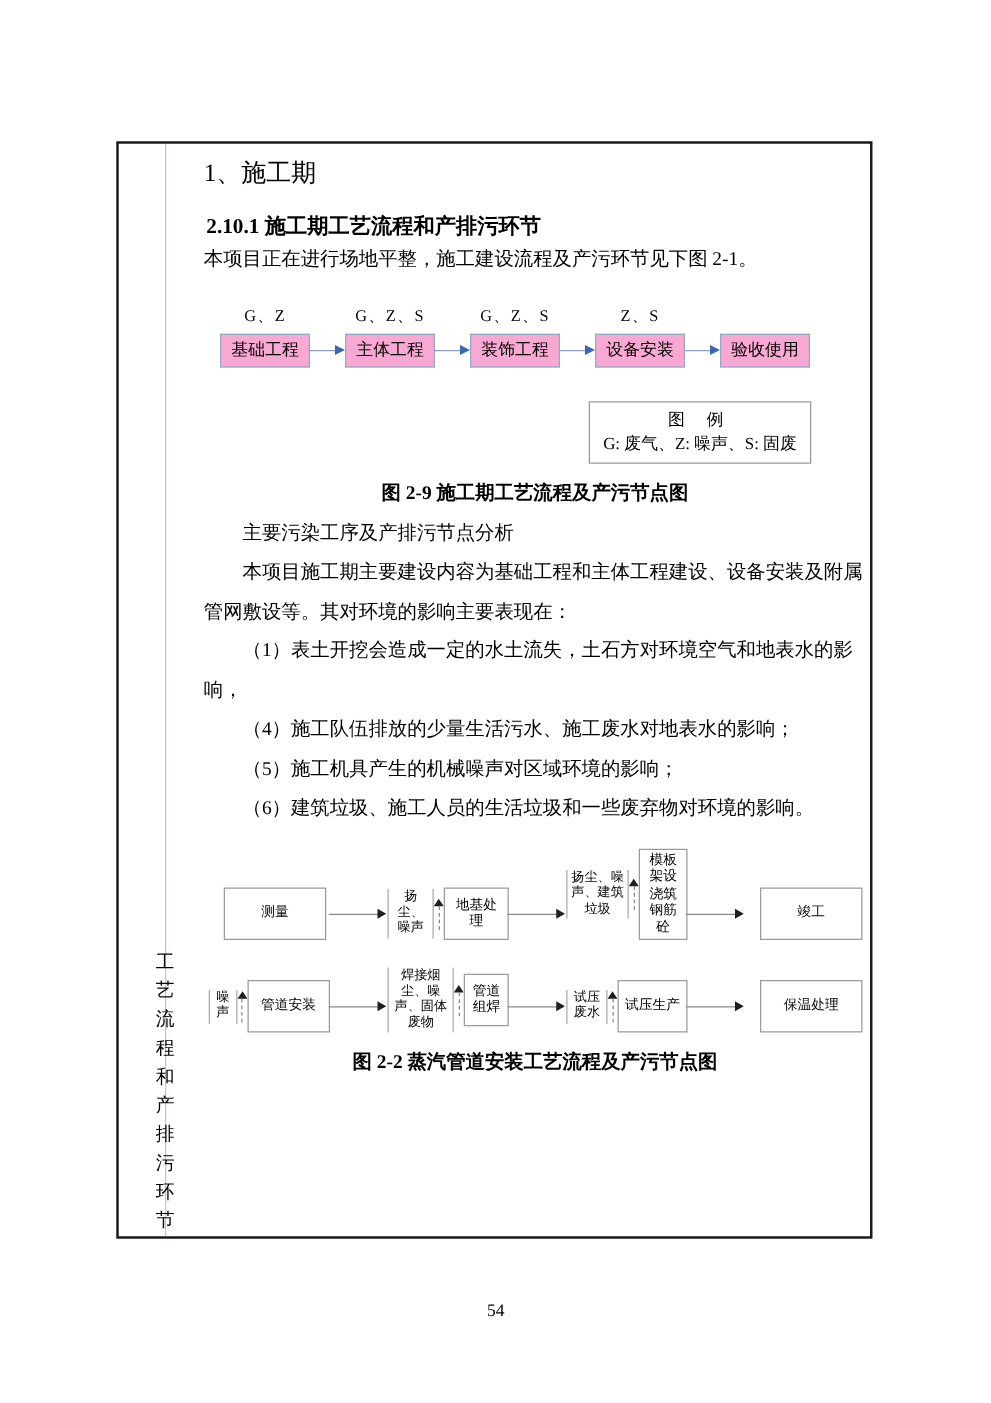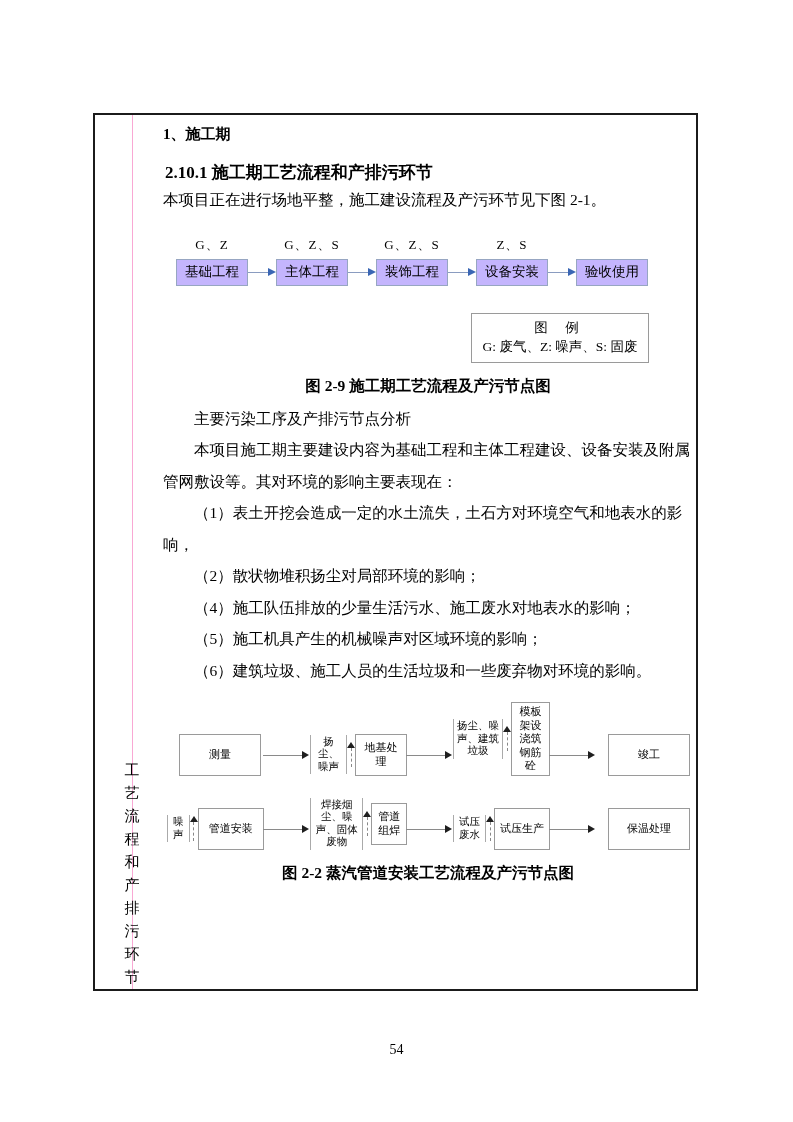--- a/index.html
+++ b/index.html
@@ -18,33 +18,33 @@
     width:36px; flex-shrink:0; border-right:1px solid #f9a8d4;
     display:flex; align-items:flex-end; justify-content:center;padding-left:37px;
   }
   .sidebar-vertical {
     width:17px; font-size:15px; line-height:23px;
     word-break:break-all; text-align:center;
   }
   .main { flex:1; padding:5px 12px 0 30px; }
 
   
-  .h1 { font-size:15px; font-weight:bold; margin:5px 0 0 0; }
+  .h1 { font-size:20px; font-weight:normal; margin:5px 0 0 0; }
   .h2 { font-size:17px; font-weight:bold; margin:17px 0 0 2px; }
   p.body { font-size:15.5px; line-height:31.5px; margin:0; }
   .indent { text-indent:2em; }
   .mt { margin-top:9px; }
   .caption { text-align:center; font-weight:bold; font-size:15.5px; margin:13px 0 0 0; }
 
   
   .f1 { display:flex; margin:20px 0 0 13px; }
   .f1-stage { display:flex; flex-direction:column; align-items:center; }
   .f1-label { height:23px; font-size:13px; letter-spacing:1px; }
   .f1-box {
-    width:72px; height:27px; background:#c4b5fd; border:1px solid #97a6c2;
+    width:72px; height:27px; background:#f9a8d4; border:1px solid #97a6c2;
     display:flex; align-items:center; justify-content:center; font-size:13.5px;
   }
   .f1-conn { width:28px; display:flex; flex-direction:column; }
   .f1-conn-sp { height:23px; }
   .f1-arrow { flex:1; position:relative; }
   .f1-arrow::before {
     content:''; position:absolute; left:0; right:7px; top:50%; height:1px; background:#8a9cc0;
   }
   .f1-arrow::after {
     content:''; position:absolute; right:0; top:50%; transform:translateY(-50%);
@@ -149,21 +149,20 @@
     <div class="legend">
       <div class="legend-title">图  例</div>
       <div class="legend-body">G:  废气、Z:  噪声、S:  固废</div>
     </div>
 
     <div class="caption">图 2-9   施工期工艺流程及产污节点图</div>
 
     <p class="body indent" style="margin-top:6px;">主要污染工序及产排污节点分析</p>
     <p class="body indent">本项目施工期主要建设内容为基础工程和主体工程建设、设备安装及附属管网敷设等。其对环境的影响主要表现在：</p>
     <p class="body indent">（1）表土开挖会造成一定的水土流失，土石方对环境空气和地表水的影响，</p>
-    <p class="body indent">（2）散状物堆积扬尘对局部环境的影响；</p>
     <p class="body indent">（4）施工队伍排放的少量生活污水、施工废水对地表水的影响；</p>
     <p class="body indent">（5）施工机具产生的机械噪声对区域环境的影响；</p>
     <p class="body indent">（6）建筑垃圾、施工人员的生活垃圾和一些废弃物对环境的影响。</p>
 
     <div class="f2">
       <div class="f2-row">
         <div class="f2-stage">
           <div class="f2-em f2-em-empty"></div>
           <div class="f2-up f2-up-hidden">
               <div class="f2-tri"></div>

